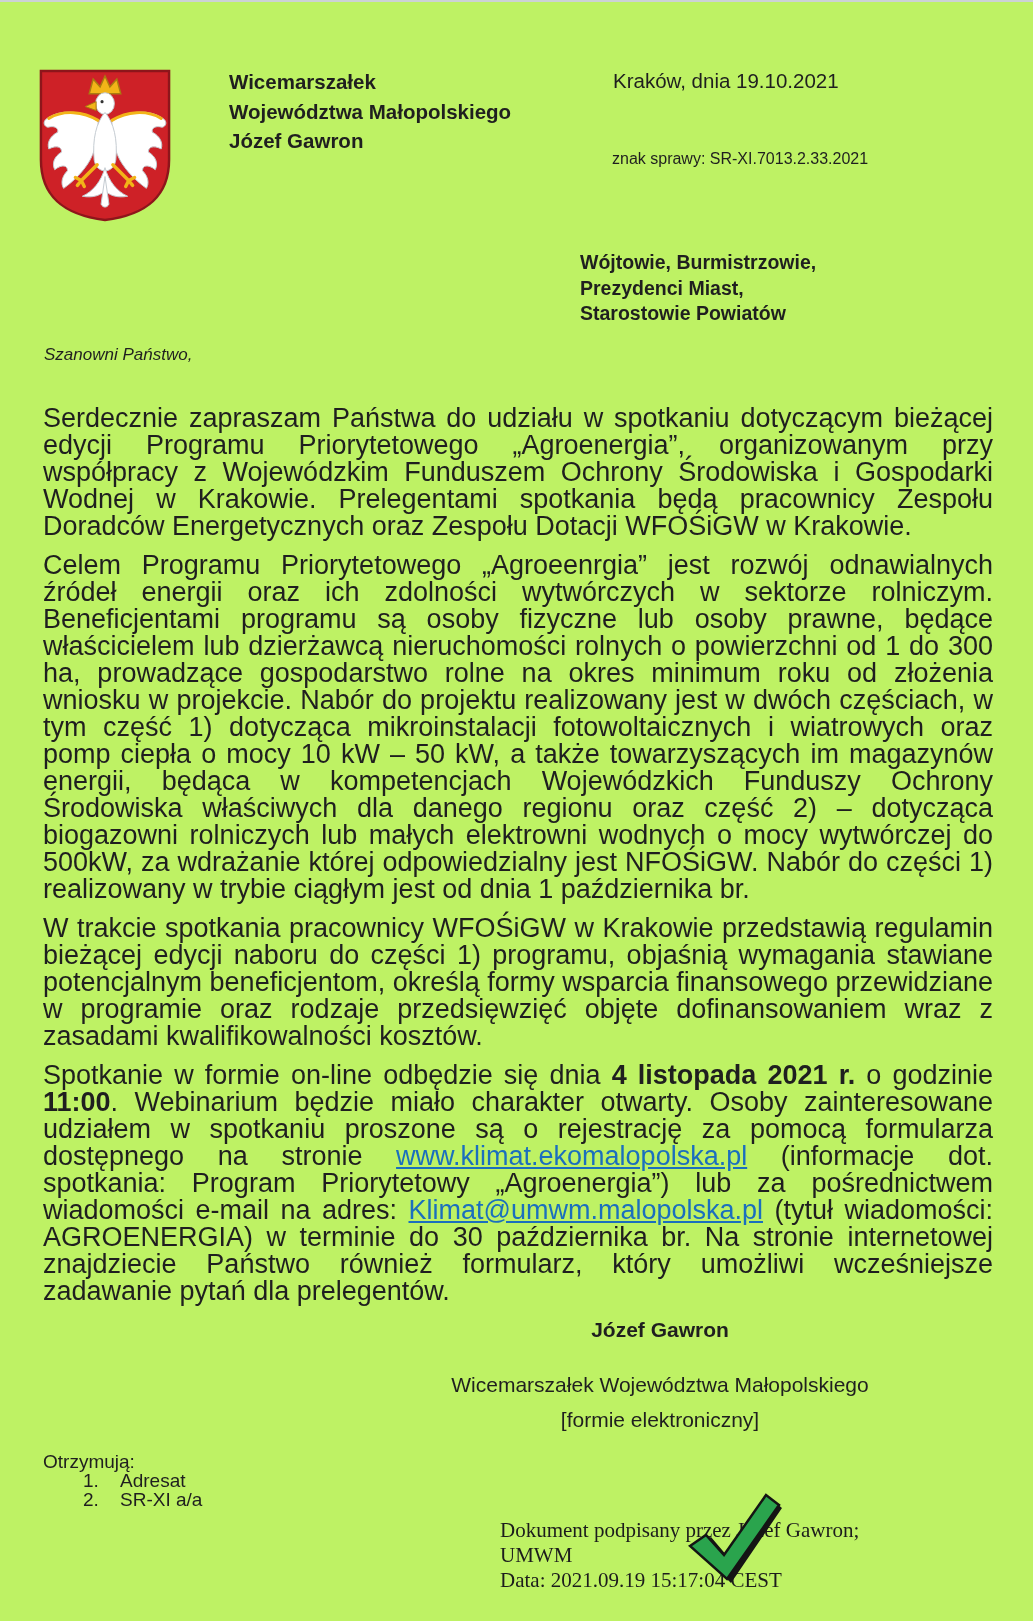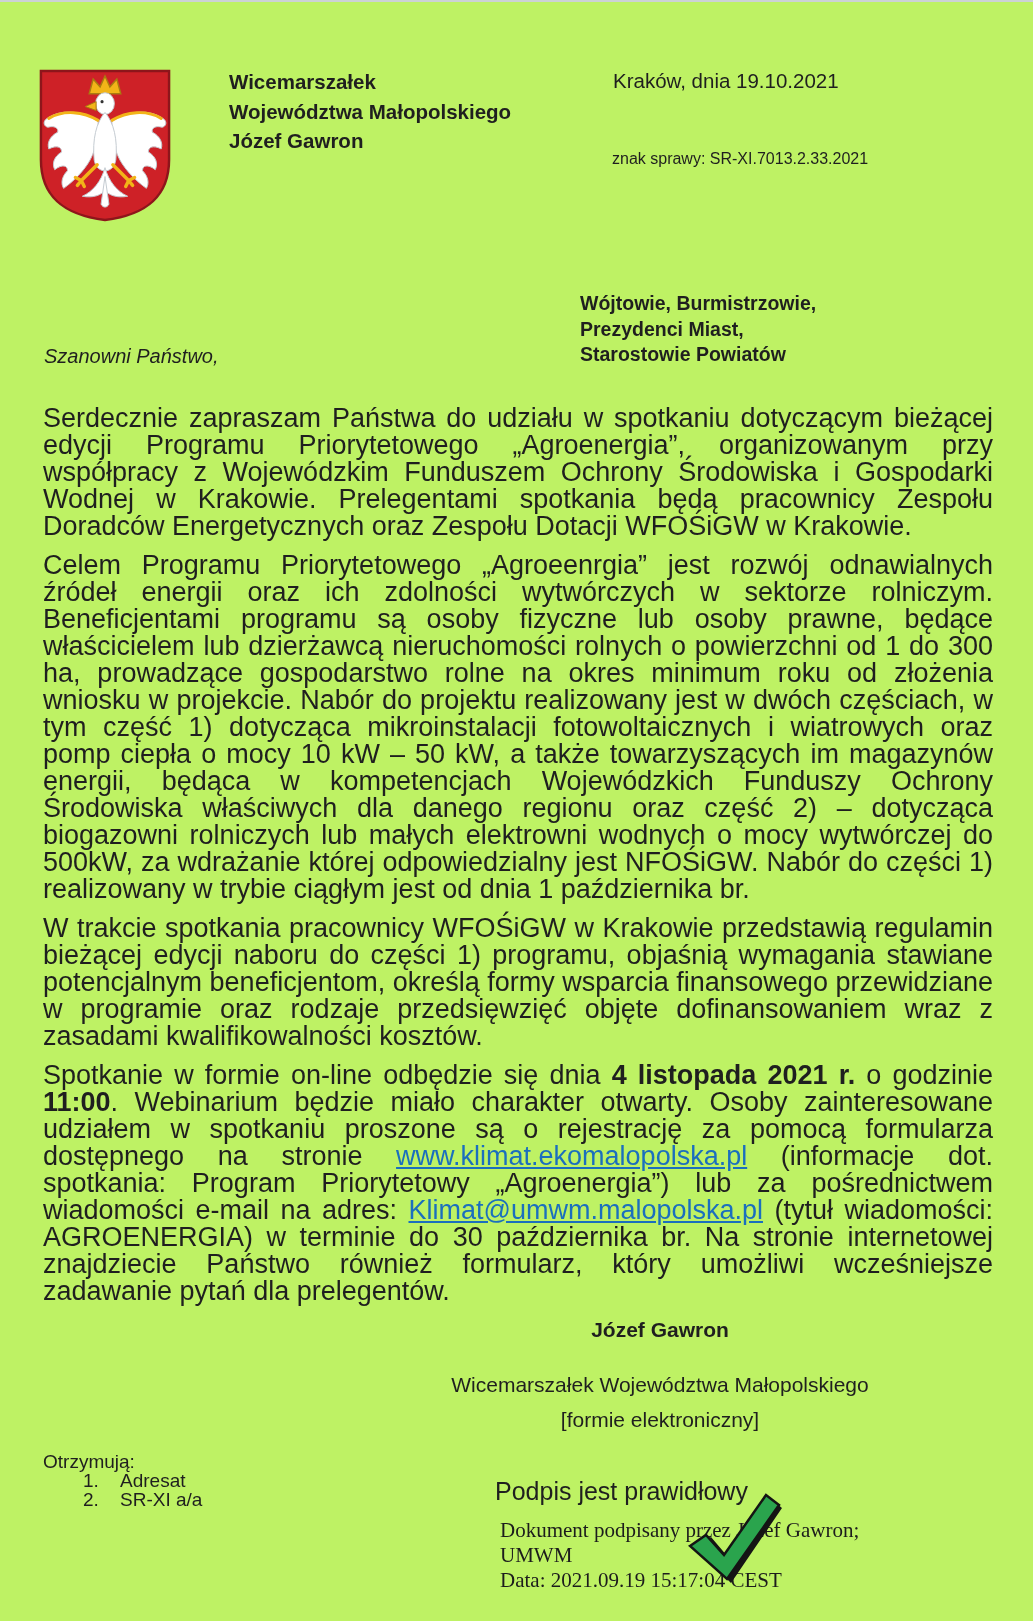--- a/index.html
+++ b/index.html
@@ -6,22 +6,22 @@
   #page{
     position:relative;width:1033px;height:1621px;background:#bef264;
     font-family:"Liberation Sans","DejaVu Sans",sans-serif;color:#1f1f1f;
     overflow:hidden;
   }
   .scanline{position:absolute;left:0;top:0;width:100%;height:2px;background:#ccd2d6;}
   .crest{position:absolute;left:36px;top:66px;width:138px;height:158px;}
   .sender{position:absolute;left:229px;top:67px;font-size:20.5px;font-weight:bold;line-height:29.5px;white-space:nowrap;}
   .date{position:absolute;left:613px;top:69px;font-size:20.5px;white-space:nowrap;}
   .caseref{position:absolute;left:612px;top:130px;font-size:16px;white-space:nowrap;margin-top:20px;}
-  .addressees{position:absolute;left:580px;top:250px;font-size:19.5px;font-weight:bold;line-height:25.5px;white-space:nowrap;margin-top:41px;}
-  .salutation{position:absolute;left:44px;top:345px;font-size:20px;font-style:italic;}
+  .addressees{position:absolute;left:580px;top:250px;font-size:19.5px;font-weight:bold;line-height:25.5px;white-space:nowrap;}
+  .salutation{position:absolute;left:44px;top:345px;font-size:17px;font-style:italic;}
   .bodytext{position:absolute;left:43px;top:405px;width:950px;font-size:27px;line-height:27px;text-align:justify;}
   .bodytext p{margin:0 0 12px 0;}
   .b{font-weight:bold;}
   a.link{color:#1b6fbe;text-decoration:underline;cursor:pointer;}
   .sig{position:absolute;left:310px;top:1316px;width:700px;text-align:center;font-size:21px;line-height:27px;}
   .sig .name{font-weight:bold;}
   .sig .title{margin-top:28px;}
   .sig .note{margin-top:8px;}
   .dist{position:absolute;left:43px;top:1452px;font-size:19px;line-height:19px;}
   .dist-row{display:flex;}
@@ -92,21 +92,20 @@
           <span class="dist-no">1.</span>
           <span class="dist-text">Adresat</span>
         </div>
         <div class="dist-row">
           <span class="dist-no">2.</span>
           <span class="dist-text">SR-XI a/a</span>
         </div>
       </div>
   </div>
 
-  <div class="stamp-heading">Podpis jest prawidłowy</div>
   <div class="stamp-lines">
       <div>Dokument podpisany przez Józef Gawron;</div>
       <div>UMWM</div>
       <div>Data: 2021.09.19 15:17:04 CEST</div>
     </div>
 
   <svg class="check" viewBox="0 0 100 92" aria-hidden="true">
     <polygon points="13,57 29,46 46,66 88,7 100,17 49,92" fill="#151515"></polygon>
     <polygon points="8,55 24,44 42,64 84,4 97,14 45,88" fill="#2aa44d" stroke="#141414" stroke-width="2.5"></polygon>
   </svg>

